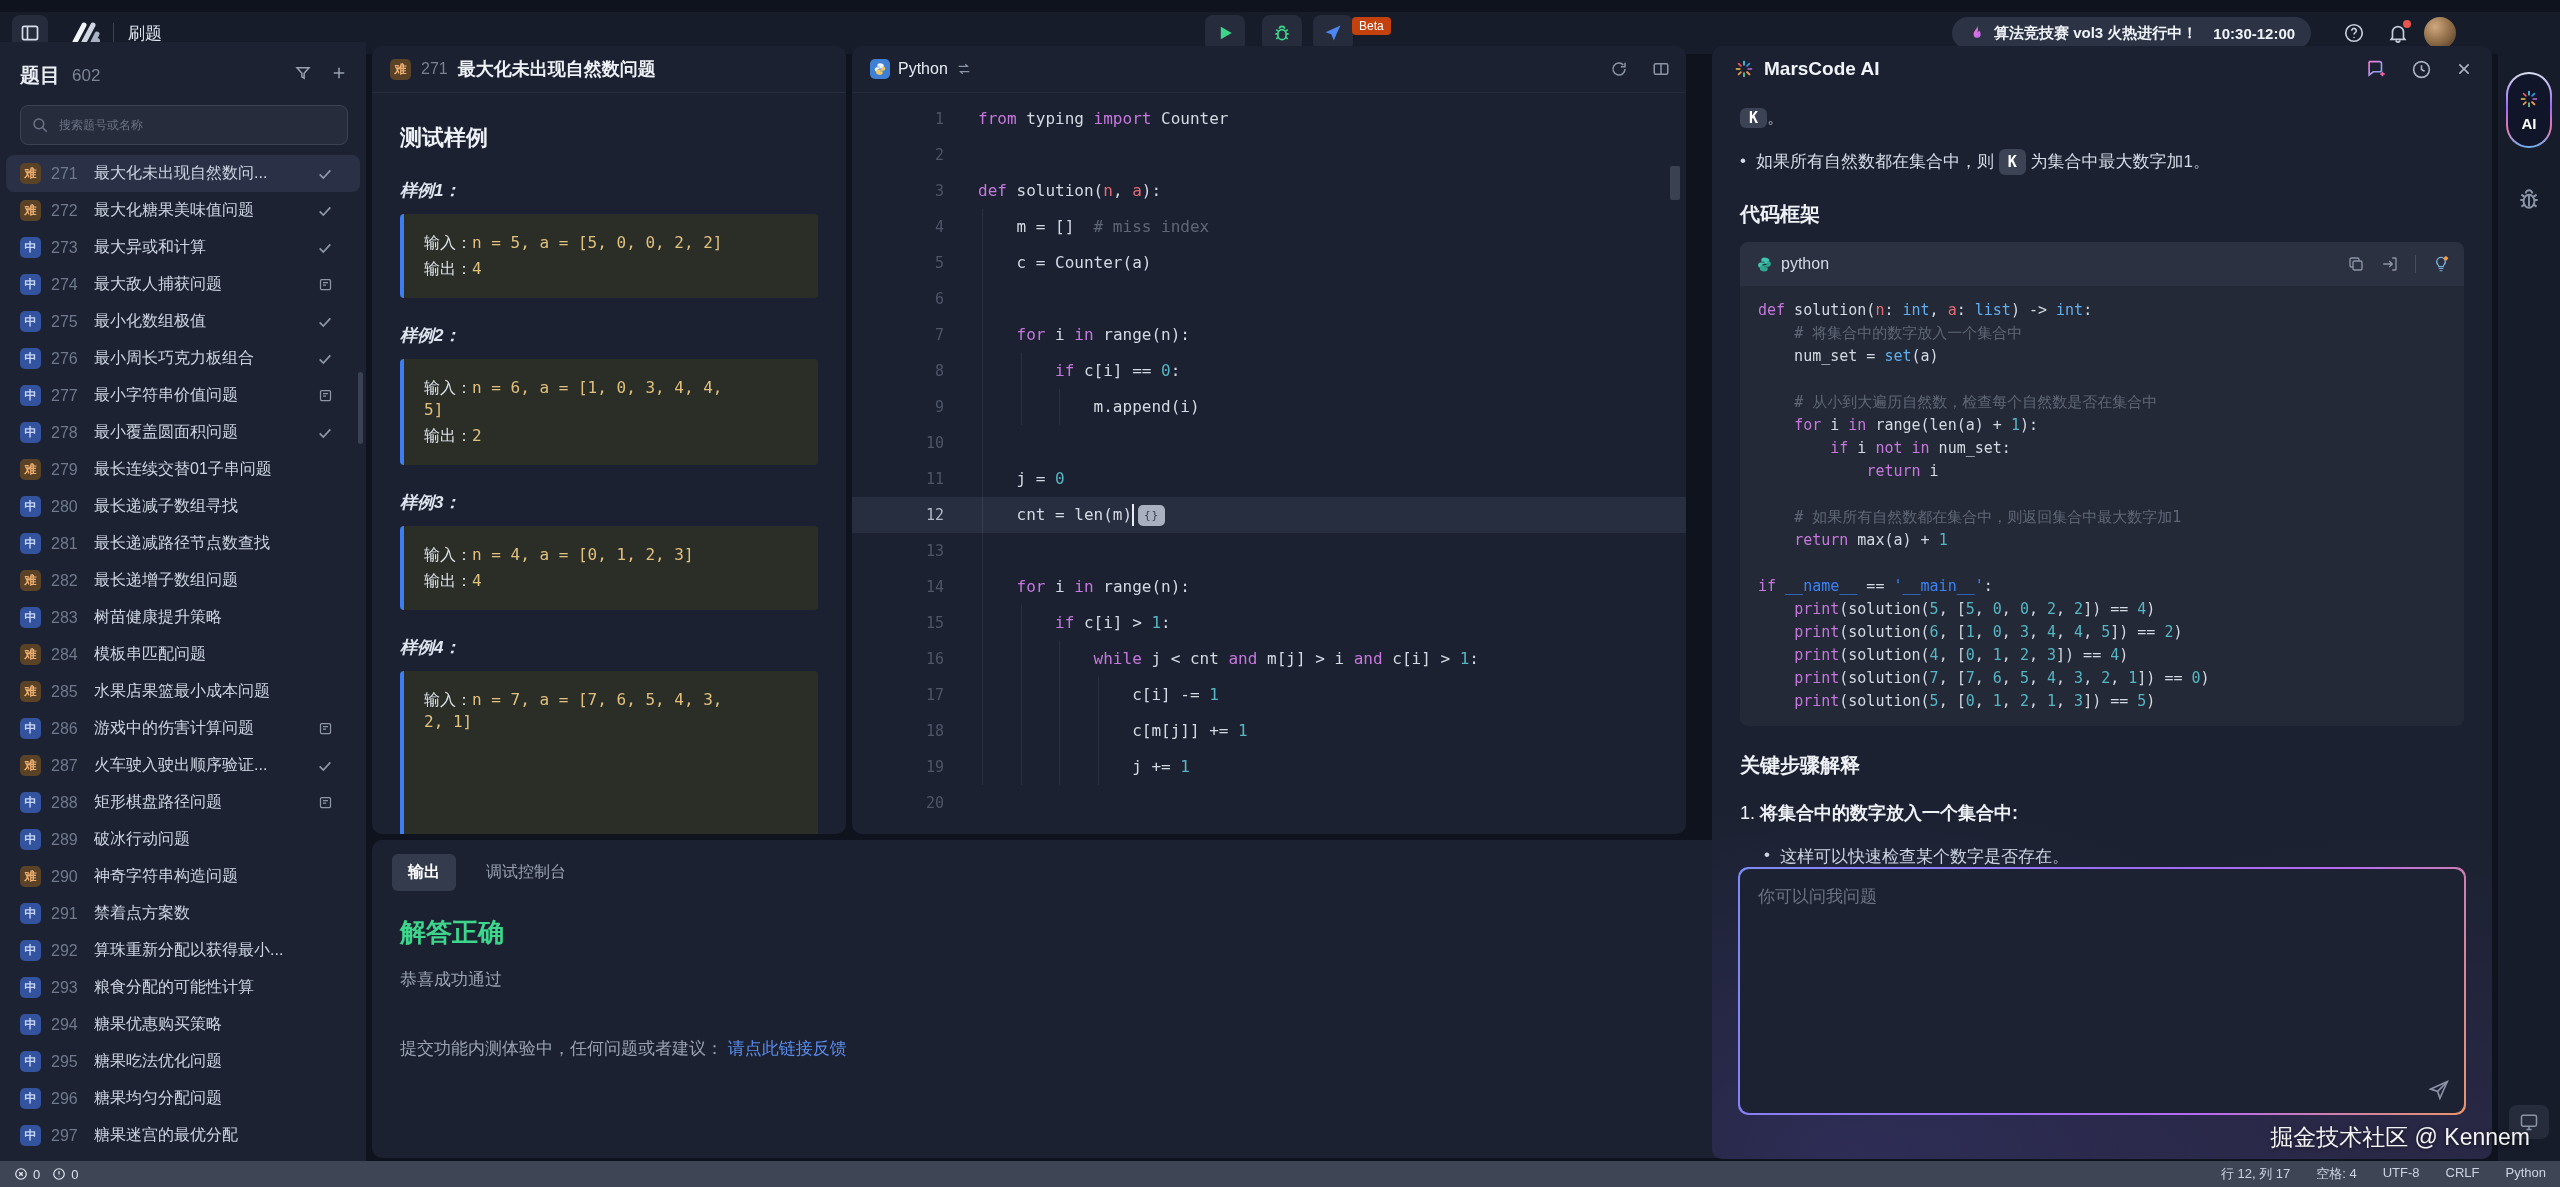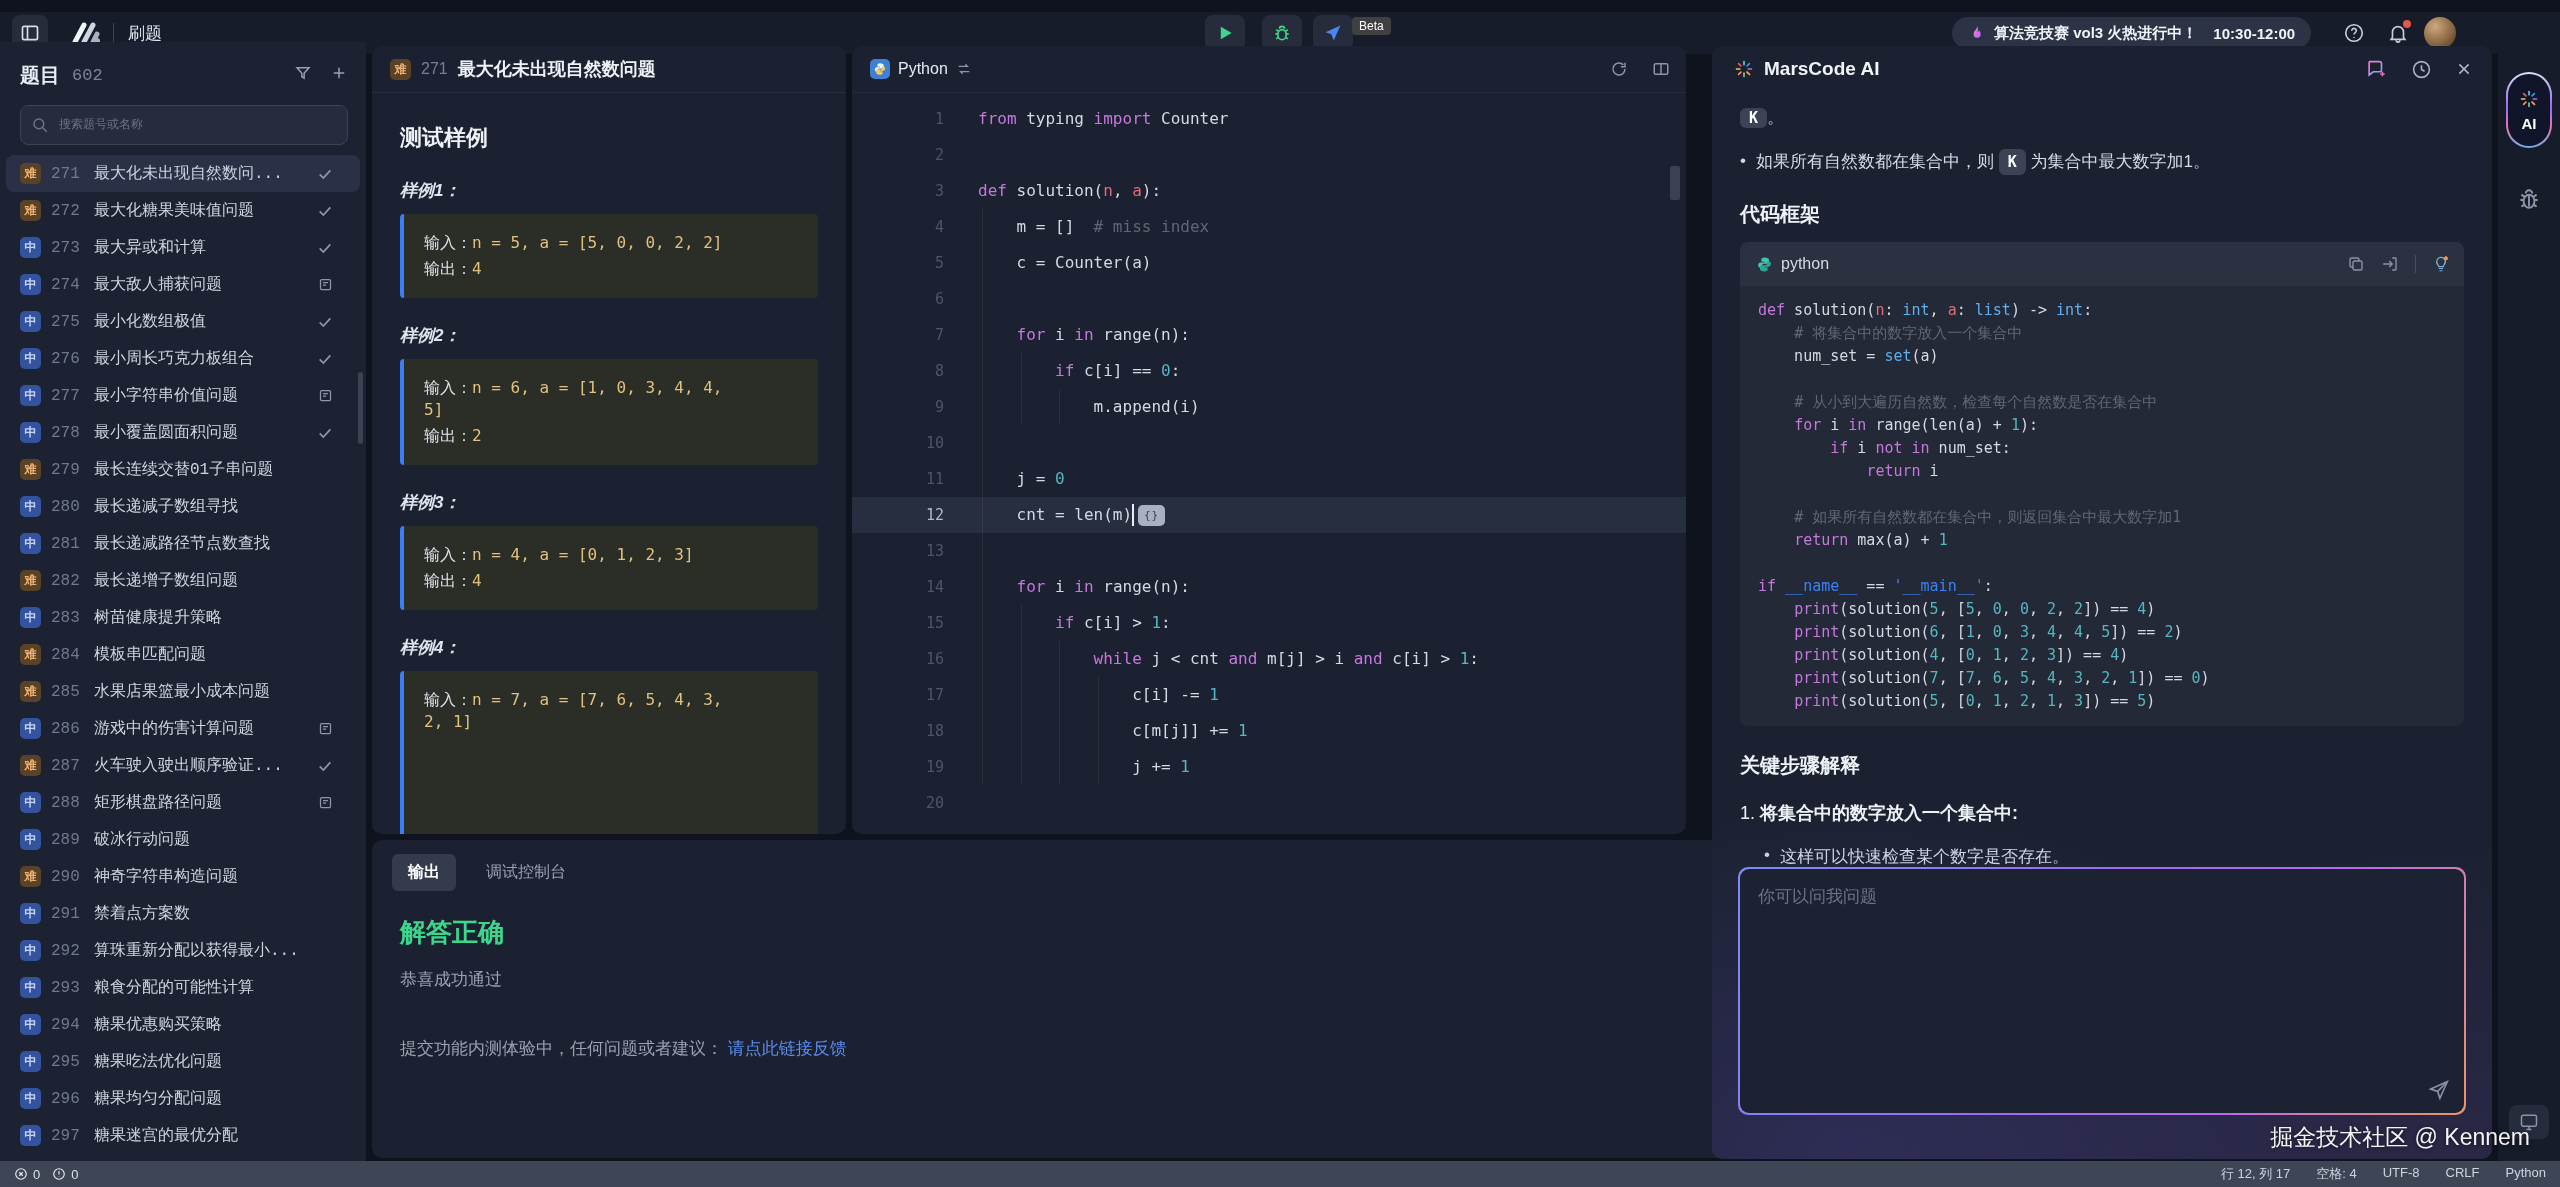--- a/index.html
+++ b/index.html
@@ -6,31 +6,31 @@
   body{width:2560px;height:1187px;overflow:hidden;position:relative;
        font-family:"Liberation Sans","DejaVu Sans",sans-serif;color:#d8dee9;}
   svg{display:block;}
   
   .topbar{position:absolute;left:0;top:12px;width:2560px;height:42px;background:#171c2a;}
   .tb-btn{position:absolute;top:3px;width:36px;height:36px;background:#262c3b;border-radius:8px;
           display:flex;align-items:center;justify-content:center;}
   .tb-flat{position:absolute;top:3px;width:36px;height:36px;display:flex;align-items:center;justify-content:center;}
   .app-title{position:absolute;left:128px;top:10px;font-size:17px;color:#dfe5ee;}
   .tb-divider{position:absolute;left:113px;top:11px;width:1px;height:20px;background:#3a4254;}
-  .beta{position:absolute;left:1352px;top:5px;background:#404040;color:#fff;font-size:12px;
+  .beta{position:absolute;left:1352px;top:5px;background:#c2410c;color:#fff;font-size:12px;
         padding:2px 7px;border-radius:4px;z-index:3;}
   .contest{position:absolute;left:1952px;top:5px;height:32px;background:#2b3344;border-radius:16px;
            display:flex;align-items:center;padding:0 16px;gap:8px;}
   .contest .t{font-size:15px;font-weight:bold;color:#f0f3f8;}
   .contest .time{font-size:15px;font-weight:bold;color:#f0f3f8;margin-left:8px;}
   .avatar{position:absolute;left:2424px;top:5px;width:32px;height:32px;border-radius:50%;
           background:radial-gradient(circle at 35% 30%,#cfa87e,#8a6844 55%,#4a3828 95%);}
   .belldot{position:absolute;right:-2px;top:-2px;width:8px;height:8px;border-radius:50%;background:#e8554d;}
   
-  .sidebar{position:absolute;left:0;top:42px;width:366px;height:1119px;background:#1c2231;overflow:hidden;font-family:Liberation Mono, monospace;}
+  .sidebar{position:absolute;left:0;top:42px;width:366px;height:1119px;background:#1c2231;overflow:hidden;}
   .sb-head{display:flex;align-items:center;padding:20px 18px 8px 20px;position:relative;}
   .sb-title{font-size:20px;font-weight:bold;color:#e9edf4;}
   .sb-count{font-size:17px;color:#7c8598;margin-left:12px;}
   .sb-ico{position:absolute;top:20px;width:22px;height:22px;display:flex;align-items:center;justify-content:center;}
   .search{margin:8px 18px 10px 20px;height:38px;background:#262c3b;border:1px solid #3a4254;border-radius:8px;
           display:flex;align-items:center;padding:0 10px;gap:8px;}
   .search input{flex:1;background:transparent;border:none;outline:none;color:#cdd5e2;font-size:12px;
                 font-family:inherit;}
   .search input::placeholder{color:#6a7385;}
   .plist{position:relative;}

